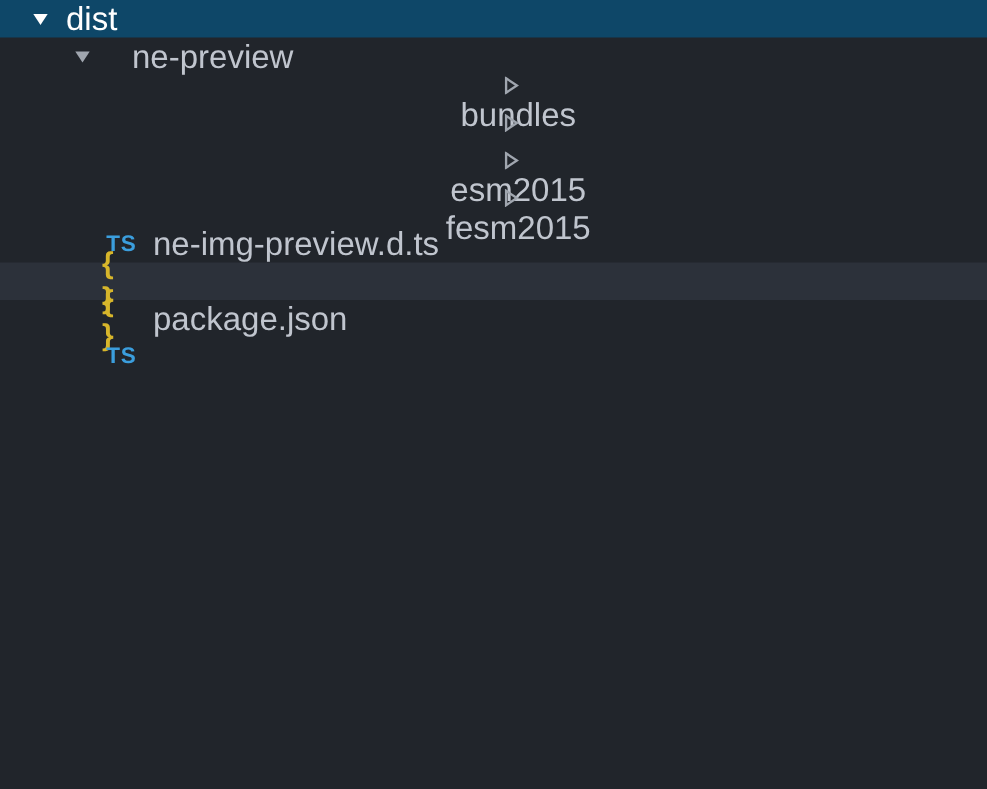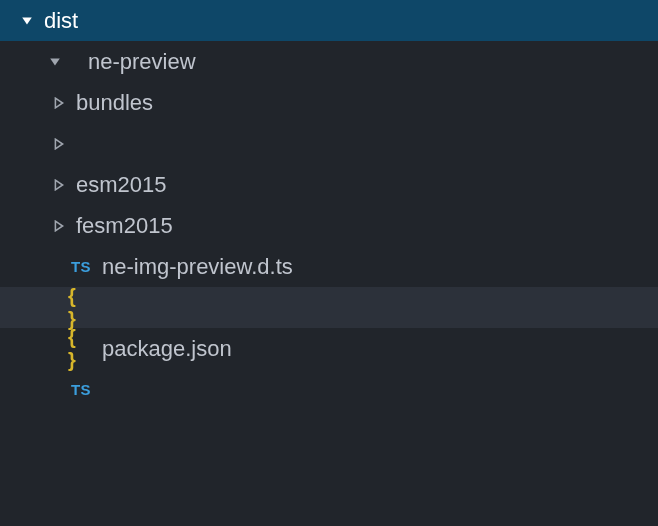--- a/index.html
+++ b/index.html
@@ -9,21 +9,21 @@
       background: #21252b;
       font-family: -apple-system, BlinkMacSystemFont, 'Segoe UI', sans-serif;
       font-size: 22px;
       color: #c0c5ce;
       overflow: hidden;
     }
     .tree { padding-top: 0; }
     .row {
       display: flex;
       align-items: center;
-      height: 41px;
+      height: 25px;
       cursor: pointer;
       user-select: none;
     }
     .row.selected { background: #0e4768; color: #ffffff; }
     .row.hover { background: #2c313a; }
     .arrow {
       width: 14px;
       height: 14px;
       display: inline-flex;
       align-items: center;
@@ -41,21 +41,21 @@
       font-size: 15px;
       font-weight: 700;
       flex-shrink: 0;
       letter-spacing: 0.5px;
     }
     .icon.ts { color: #3b9edd; }
     .icon.json { color: #d7b62b; font-size: 20px; font-weight: 700; letter-spacing: 2px; }
     .label { white-space: nowrap; }
     .indent-0 { padding-left: 20px; }
     .indent-1 { padding-left: 48px; gap: 16px; }
-    .indent-2 { padding-left: 52px; }
+    .indent-2 { padding-left: 33px; flex-direction: column; }
     .file-indent { padding-left: 68px; }
   </style>
 </head>
 <body>
 
 <div class="tree">
 
   <div class="row indent-0 selected">
     <span class="arrow">
       <svg viewBox="0 0 10 10">

